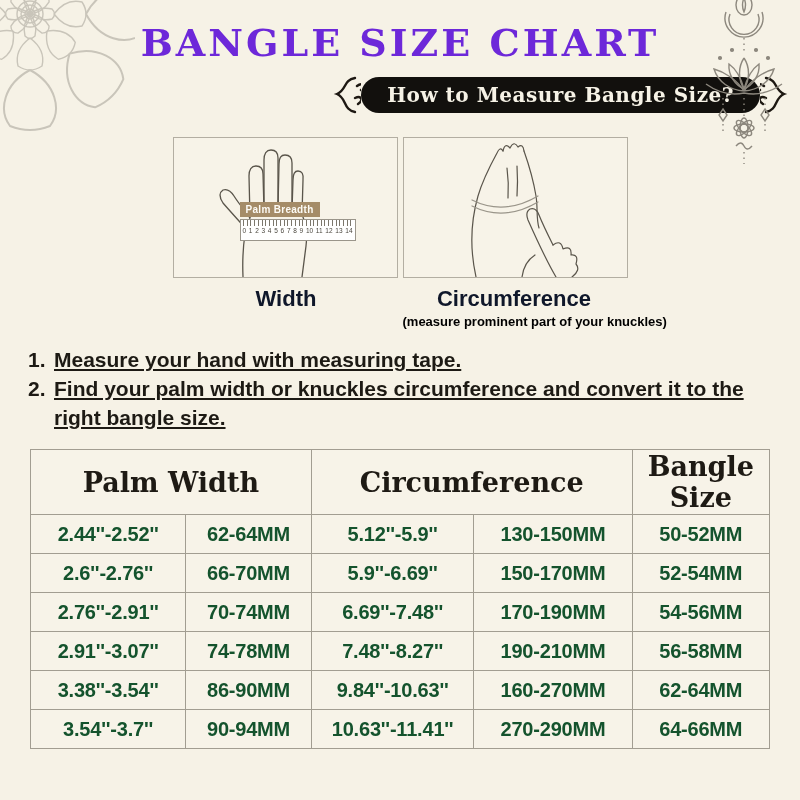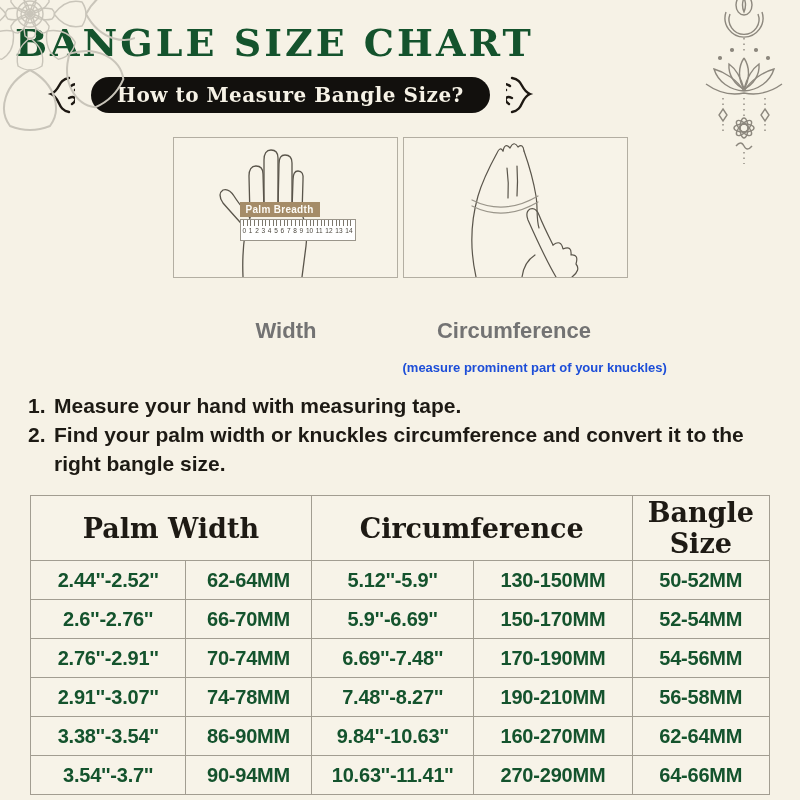--- a/index.html
+++ b/index.html
@@ -7,25 +7,25 @@
     width:800px;height:800px;position:relative;overflow:hidden;
     background:#f6f2e6;
     font-family:"Liberation Sans",sans-serif;
     color:#201a13;
   }
   .ornament{position:absolute;pointer-events:none;}
   .mandala{top:0;left:0;}
   .lotus{top:0;right:6px;}
 
   .title{
-    margin:20px 15px 0;text-align:left;
+    margin:20px 0 0;text-align:center;
     font-family:"DejaVu Serif","Liberation Serif",serif;
-    font-size:38px;font-weight:700;letter-spacing:3px;color:#14532d;
-  }
-  .pill-row{display:flex;justify-content:flex-start;align-items:center;gap:16px;margin-top:9px;height:42px;padding-left:35px;}
+    font-size:38px;font-weight:700;letter-spacing:3px;color:#6d28d9;
+  }
+  .pill-row{display:flex;justify-content:flex-end;align-items:center;gap:0;margin-top:9px;height:42px;padding-left:35px;}
   .pill{
     background:#12100d;color:#f6f2e6;border-radius:18px;
     padding:6px 26px;font-family:"DejaVu Serif","Liberation Serif",serif;
     font-size:20px;font-weight:700;letter-spacing:.5px;
   }
   .boxes{display:flex;justify-content:center;gap:5px;margin-top:21px;}
   .m-box{width:223px;height:139px;border:1px solid #b3aea2;position:relative;background:#f7f3e8;}
   .m-box svg{position:absolute;left:0;top:0;}
   .pb-label{
     position:absolute;left:66px;top:64px;background:#a58c68;color:#fdfbf5;
@@ -35,26 +35,26 @@
   .ruler .ticks{
     height:6px;margin:0 2px;
     background:repeating-linear-gradient(to right,#7c776c 0 1px,transparent 1px 3.7px);
   }
   .ruler .nums{
     margin:1px 2px 0;font-size:6.5px;color:#4a463d;line-height:8px;
     text-align:justify;text-align-last:justify;white-space:nowrap;
   }
   .captions{display:flex;justify-content:center;gap:5px;margin-top:8px;}
   .cap-col{width:223px;text-align:center;}
-  .cap-main{font-size:22px;font-weight:700;color:#737373;margin-top:32px;}
-  .cap-note{font-size:13px;font-weight:700;color:#1d4ed8;margin-top:16px;white-space:nowrap;}
+  .cap-main{font-size:22px;font-weight:700;color:#0f172a;}
+  .cap-note{font-size:13px;font-weight:700;color:#000000;margin-top:2px;white-space:nowrap;}
   .steps{margin:16px 28px 0;max-width:742px;}
   .step{display:flex;font-size:21px;font-weight:600;color:#1d1a14;line-height:29px;}
   .step .num{flex:0 0 26px;}
-  .step .txt{flex:1;}
+  .step .txt{flex:1;text-decoration:underline;}
   .size-table{
     width:740px;margin:17px auto 0;border-collapse:collapse;
     background:#f7f3e8;
   }
   .size-table th,.size-table td{
     border:1px solid #a29d91;text-align:center;vertical-align:middle;
   }
   .size-table th{
     height:48px;font-family:"DejaVu Serif","Liberation Serif",serif;
     font-size:27px;font-weight:600;color:#1e1a14;

